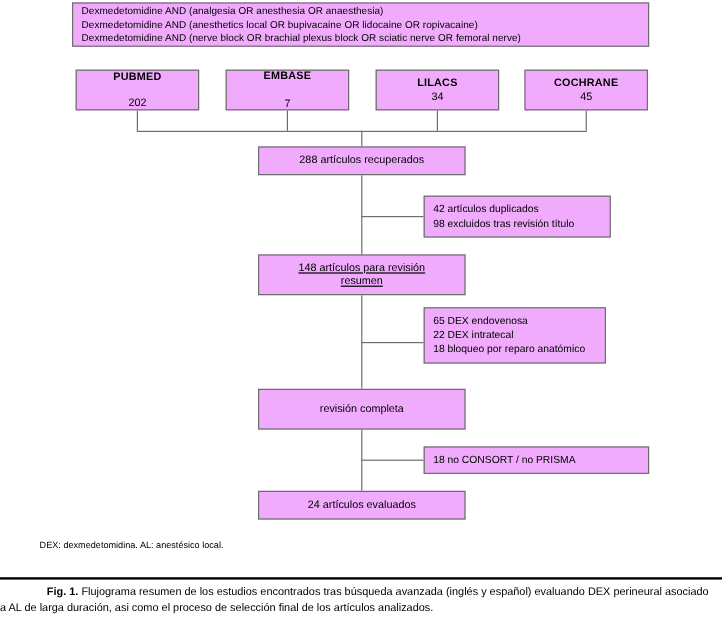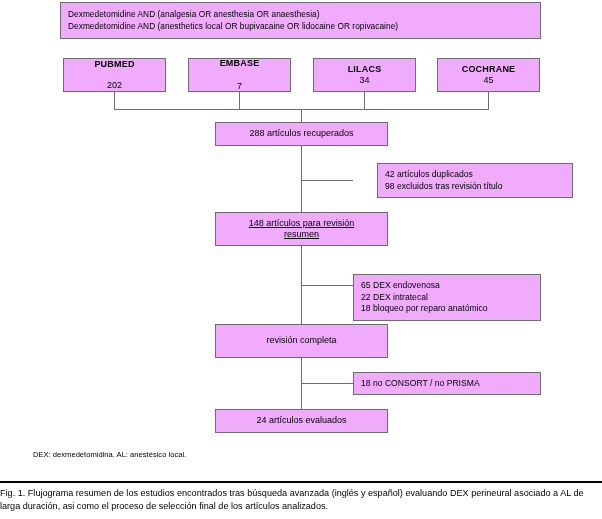--- a/index.html
+++ b/index.html
@@ -92,30 +92,31 @@
   .caption {
     position: absolute;
     left: 0;
     top: 487px;
     width: 598px;
     font-size: 9.1px;
     line-height: 12.6px;
     color: #000;
     text-align: left;
   }
-  .caption b { font-weight: normal; }
+  .caption b { font-weight: bold; padding-left: 39px; }
 </style>
 </head>
 <body>
 
 <div id="flow">
 
   <div class="box left" style="left:60px; top:2px; width:481px; height:37px;">
     <div class="qline">Dexmedetomidine AND (analgesia OR anesthesia OR anaesthesia)</div>
     <div class="qline">Dexmedetomidine AND (anesthetics local OR bupivacaine OR lidocaine OR ropivacaine)</div>
+    <div class="qline">Dexmedetomidine AND (nerve block OR brachial plexus block OR sciatic nerve OR femoral nerve)</div>
   </div>
 
   <div class="box center" style="left:63px; top:58px; width:103px; height:34px;justify-content:space-between;">
     <div class="db-name">PUBMED</div>
     <div class="db-count">202</div>
   </div>
 
   <div class="box center" style="left:188px; top:58px; width:103px; height:34px;gap:12px;">
     <div class="db-name">EMBASE</div>
     <div class="db-count">7</div>
@@ -140,34 +141,34 @@
 
   <div class="ln lnv" style="left:301px; top:109px; height:13px;"></div>
 
   <div class="box center" style="left:215px; top:122px; width:173px; height:24px;">
     <div class="stage-text">288 artículos recuperados</div>
   </div>
 
   <div class="ln lnv" style="left:301px; top:146px; height:68px;"></div>
   <div class="ln lnh" style="left:301px; top:180px; width:52px;"></div>
 
-  <div class="box left" style="left:353px; top:163px; width:196px; height:35px;margin-left:24px;">
+  <div class="box left" style="left:353px; top:163px; width:156px; height:35px;">
     <div class="excl-line">42 artículos duplicados</div>
     <div class="excl-line">98 excluidos tras revisión título</div>
   </div>
 
   <div class="box center" style="left:215px; top:212px; width:173px; height:34px;text-decoration:underline;">
     <div class="stage-text">148 artículos para revisión</div>
     <div class="stage-text">resumen</div>
   </div>
 
   <div class="ln lnv" style="left:301px; top:246px; height:78px;"></div>
   <div class="ln lnh" style="left:301px; top:285px; width:52px;"></div>
 
-  <div class="box left" style="left:353px; top:274px; width:188px; height:47px;">
+  <div class="box left" style="left:353px; top:256px; width:152px; height:47px;">
     <div class="excl-line">65 DEX endovenosa</div>
     <div class="excl-line">22 DEX intratecal</div>
     <div class="excl-line">18 bloqueo por reparo anatómico</div>
   </div>
 
   <div class="box center" style="left:215px; top:324px; width:173px; height:34px;">
     <div class="stage-text">revisión completa</div>
   </div>
 
   <div class="ln lnv" style="left:301px; top:358px; height:51px;"></div>

